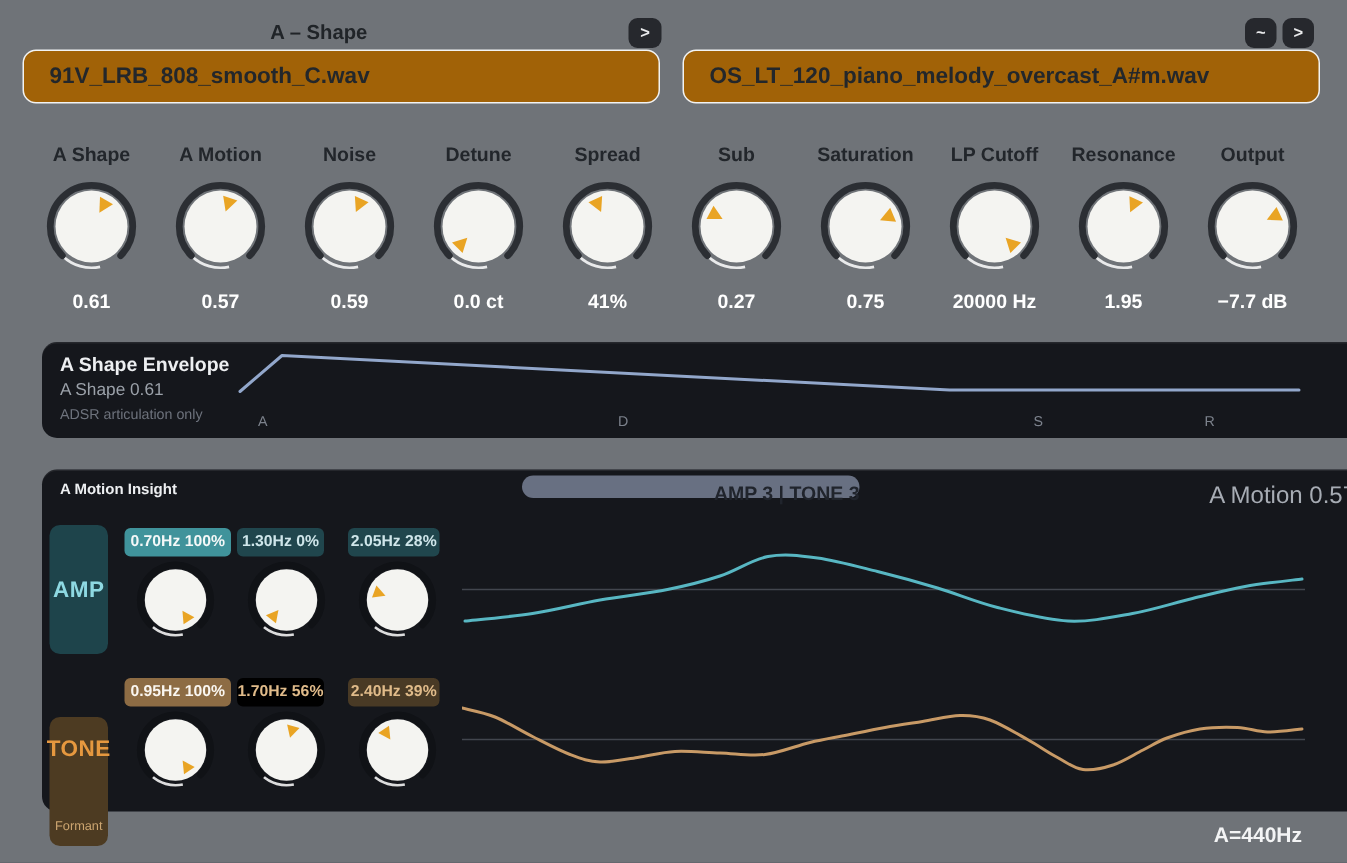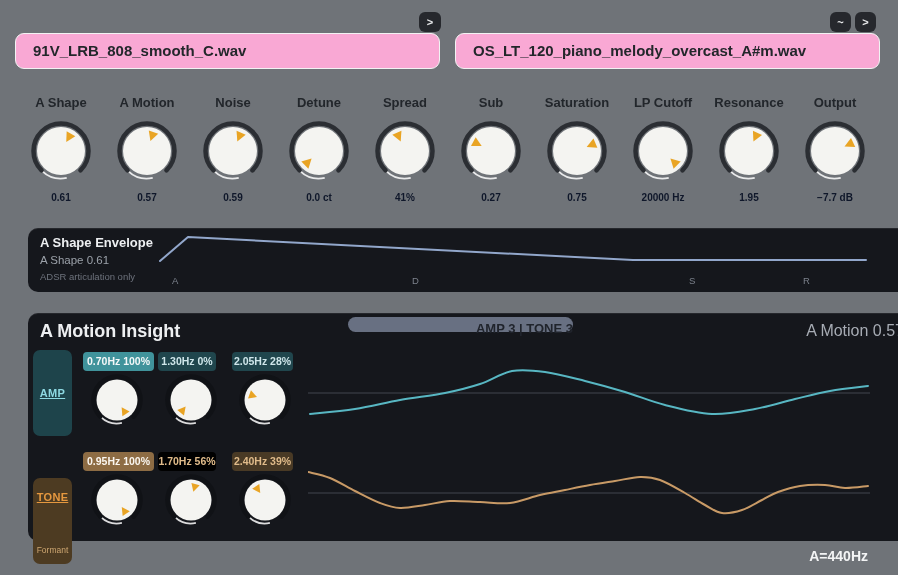--- a/index.html
+++ b/index.html
@@ -1,49 +1,50 @@
 <!DOCTYPE html>
 <html><head>
 <meta charset="utf-8">
 <style>
   html,body{margin:0;padding:0;}
   body{font-family:"Liberation Sans", sans-serif; background:#4a4d51;}
   .app{position:relative;width:898px;height:575px;background:#6f7378;overflow:hidden;}
   .hdr-title{position:absolute;top:13px;height:18px;font-size:13.5px;font-weight:bold;color:#202428;text-align:center;line-height:18px;}
   .sq-btn{position:absolute;top:12px;width:22px;height:20px;background:#26282d;border:none;border-radius:6px;color:#e9eaec;font-size:11px;font-weight:bold;line-height:20px;text-align:center;padding:0;cursor:pointer;}
-  .file-field{position:absolute;top:33px;width:425px;height:36px;background:#f9a8d4;border:1.5px solid #f2f3f3;border-radius:9px;box-sizing:border-box;}
+  .file-field{position:absolute;top:33px;width:425px;height:36px;background:#a16207;border:1.5px solid #f2f3f3;border-radius:9px;box-sizing:border-box;}
   .file-field span{display:block;padding-left:17px;line-height:33px;font-size:15px;font-weight:600;color:#23272b;white-space:nowrap;overflow:hidden;}
   .knob-col{position:absolute;top:94px;width:86px;text-align:center;}
   .knob-col .k-label{font-size:13px;font-weight:bold;color:#22262b;height:18px;line-height:18px;}
   .knob-col .k-svg{margin-top:8px;}
-  .knob-col .k-value{margin-top:6px;font-size:10px;font-weight:600;color:#0f172a;}
+  .knob-col .k-value{margin-top:6px;font-size:13px;font-weight:600;color:#ffffff;}
   .panel{position:absolute;left:28px;width:842px;background:#15171c;border-radius:10px;box-shadow:inset 0 1px 0 rgba(255,255,255,0.07);padding-left:48px;}
   .panel.env{top:228px;height:64px;}
   .panel.motion{top:313px;height:228px;}
   .env-title{position:absolute;left:12px;top:7px;font-size:13px;font-weight:bold;color:#edeff1;}
   .env-sub{position:absolute;left:12px;top:26px;font-size:11.5px;color:#9ba1a9;}
   .env-note{position:absolute;left:12px;top:43px;font-size:9.5px;color:#6d727c;}
   .env-svg,.wave-svg{position:absolute;display:block;}
-  .m-title{position:absolute;left:12px;top:8px;font-size:18px;font-weight:bold;color:#edeff1;}
+  .m-title{position:absolute;left:12px;top:8px;font-size:10px;font-weight:bold;color:#edeff1;}
   .pill{position:absolute;left:320px;top:4px;width:225px;height:15px;background:#687082;border:none;border-radius:12px;font-family:inherit;font-size:13px;font-weight:600;color:#20242c;text-align:right;line-height:23px;padding:0;cursor:pointer;}
   .m-right{position:absolute;right:14px;top:9px;font-size:16px;color:#a7acb4;}
   .m-tab{position:absolute;left:5px;width:39px;height:86px;border-radius:7px;display:flex;flex-direction:column;align-items:center;justify-content:center;box-sizing:border-box;cursor:pointer;}
   .m-tab.two{justify-content:space-between;padding:13px 0 9px 0;margin-top:28px;}
-  .m-tab .t-main{font-size:11px;font-weight:bold;letter-spacing:0.3px;text-decoration:underline;}
+  .m-tab .t-main{font-size:15px;font-weight:bold;letter-spacing:0.3px;}
   .m-tab .t-sub{font-size:8.5px;}
   .m-badge{position:absolute;height:19px;border-radius:4px;font-size:10.5px;font-weight:600;text-align:center;line-height:19px;cursor:pointer;}
   .m-knob{position:absolute;width:54px;height:54px;cursor:pointer;}
   .k-svg-wrap{display:inline-block;cursor:pointer;}
   .tuning{position:absolute;right:30px;top:548px;font-size:14px;font-weight:bold;color:#f3f4f5;}
 </style>
 </head>
 <body>
 
 <div class="app">
 
+  <div class="hdr-title" style="left:15px;width:395px;">A – Shape</div>
   <button class="sq-btn" style="left:419px;">&gt;</button>
   <div class="file-field" style="left:15px;">
     <span>91V_LRB_808_smooth_C.wav</span>
   </div>
 
   <button class="sq-btn" style="left:830px;width:21px;">~</button>
   <button class="sq-btn" style="left:855px;width:21px;">&gt;</button>
   <div class="file-field" style="left:455px;">
     <span>OS_LT_120_piano_melody_overcast_A#m.wav</span>
   </div>

